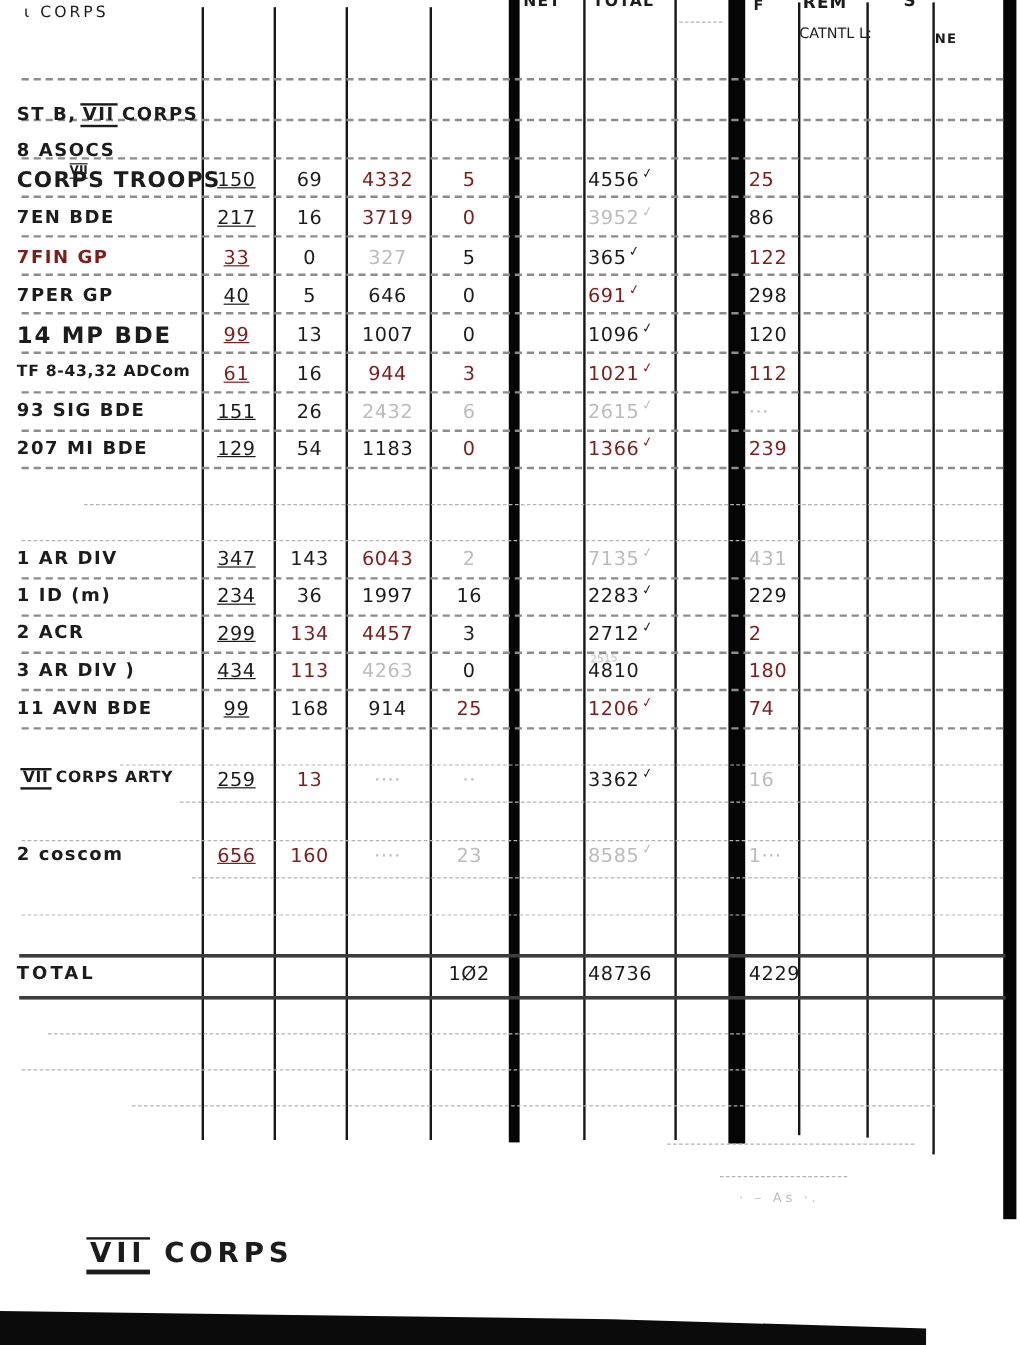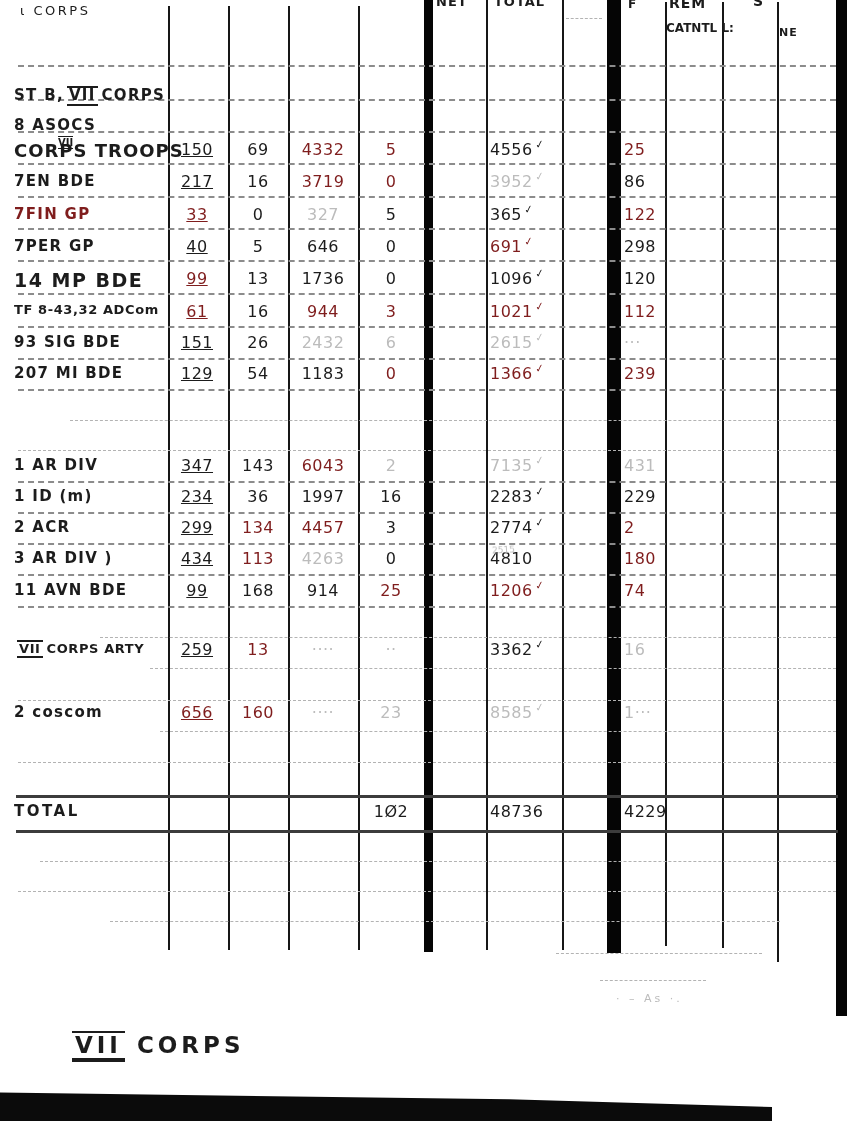--- a/index.html
+++ b/index.html
@@ -90,21 +90,21 @@
       <div class="hline lt" style="left: 556px; top: 953px; width: 206px;"></div>
       <div class="hline lt" style="left: 600px; top: 980px; width: 106px;"></div>
     </div>
 
   <div class="title">ι CORPS</div>
   <div class="cut" style="left:436px;top:-6px;">NET</div>
   <div class="cut" style="left:494px;top:-6px;">TOTAL</div>
   <div class="cut" style="left:628px;top:-3px;font-size:12px;">F</div>
   <div class="cut" style="left:669px;top:-5px;font-size:14px;">REM</div>
   <div class="cut" style="left:753px;top:-7px;font-size:14px;">S</div>
-  <div class="cut" style="left:666px;top:21px;font-size:12px;font-weight:700;letter-spacing:0;">CATNTL L:</div>
+  <div class="cut" style="left:666px;top:21px;font-size:12px;font-weight:400;letter-spacing:0;">CATNTL L:</div>
   <div class="cut" style="left:779px;top:26px;font-size:11px;font-weight:600;">NE</div>
 
   <div class="roman-xs">VII</div>
 
   <div class="row" style="top:86px">
     <span class="cell cl"><span>ST B,</span><span class="roman">VII</span><span>CORPS</span></span>
   </div>
   <div class="row" style="top:116px">
     <span class="cell cl">8 ASOCS</span>
   </div>
@@ -141,21 +141,21 @@
     <span class="cell c2">5</span>
     <span class="cell c3">646</span>
     <span class="cell c4">0</span>
     <span class="cell ct faint"><span>691</span><span class="tick">✓</span></span>
     <span class="cell cr">298</span>
   </div>
   <div class="row" style="top:269px">
     <span class="cell cl xl">14 MP BDE</span>
     <span class="cell c1 faint">99</span>
     <span class="cell c2">13</span>
-    <span class="cell c3">1736</span>
+    <span class="cell c3">1007</span>
     <span class="cell c4">0</span>
     <span class="cell ct"><span>1096</span><span class="tick">✓</span></span>
     <span class="cell cr">120</span>
   </div>
   <div class="row" style="top:302px">
     <span class="cell cl sm" style="font-size:13px;">TF 8-43,32 ADCom</span>
     <span class="cell c1 faint">61</span>
     <span class="cell c2">16</span>
     <span class="cell c3 faint">944</span>
     <span class="cell c4 faint">3</span>
@@ -197,21 +197,21 @@
     <span class="cell c4">16</span>
     <span class="cell ct"><span>2283</span><span class="tick">✓</span></span>
     <span class="cell cr">229</span>
   </div>
   <div class="row" style="top:518px">
     <span class="cell cl">2 ACR</span>
     <span class="cell c1">299</span>
     <span class="cell c2 faint">134</span>
     <span class="cell c3 faint">4457</span>
     <span class="cell c4">3</span>
-    <span class="cell ct"><span>2774</span><span class="tick">✓</span></span>
+    <span class="cell ct"><span>2712</span><span class="tick">✓</span></span>
     <span class="cell cr faint">2</span>
   </div>
   <div class="row" style="top:549px">
     <span class="cell cl">3 AR DIV  )</span>
     <span class="cell c1">434</span>
     <span class="cell c2 faint">113</span>
     <span class="cell c3 vfaint">4263</span>
     <span class="cell c4">0</span>
     <span class="cell ct"><span>4810</span><span class="tick"></span></span>
     <span class="cell cr faint">180</span>

